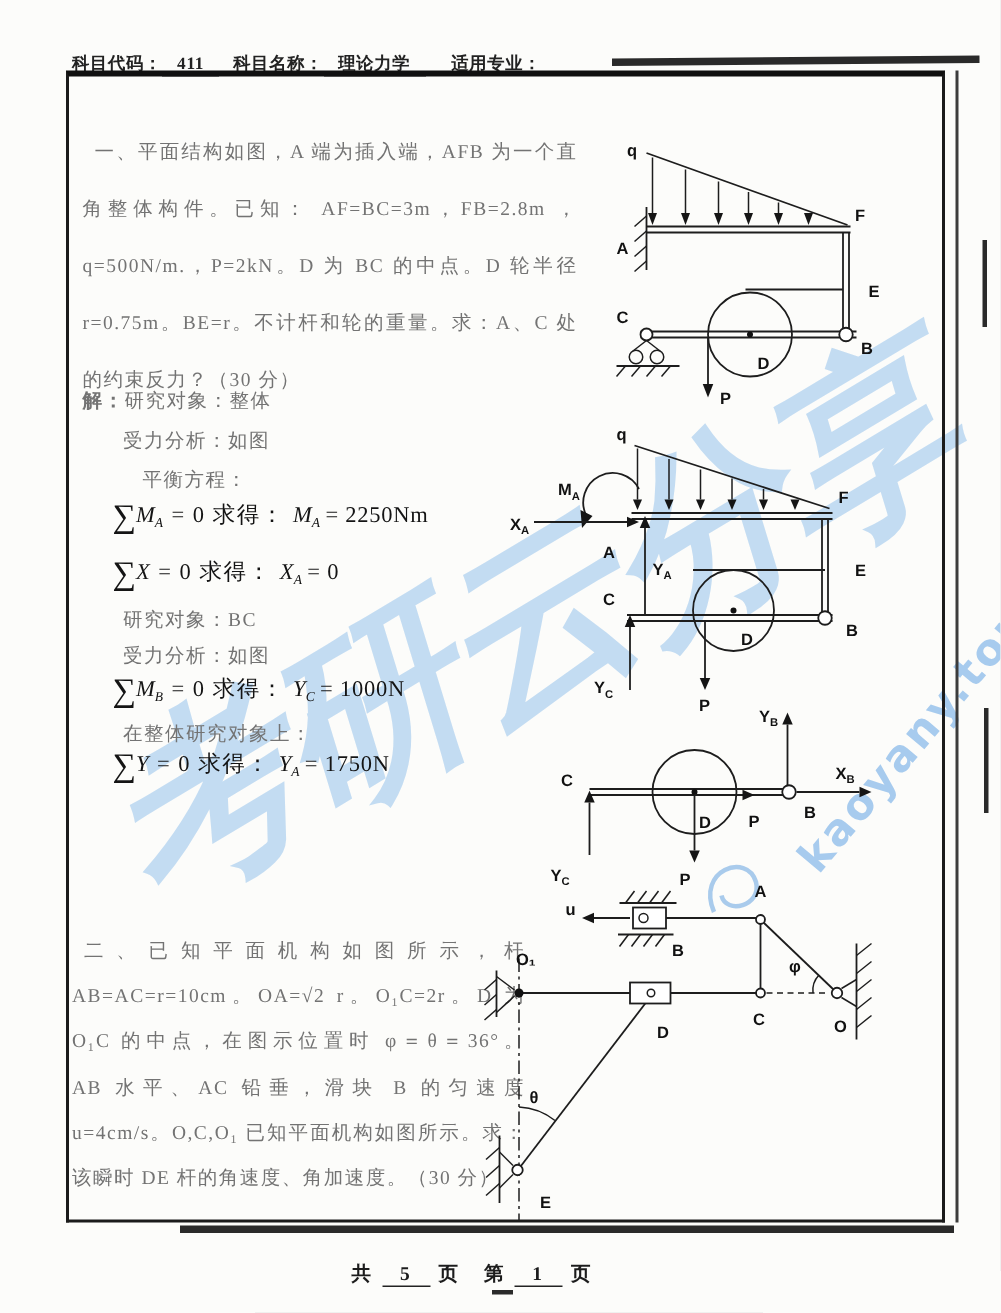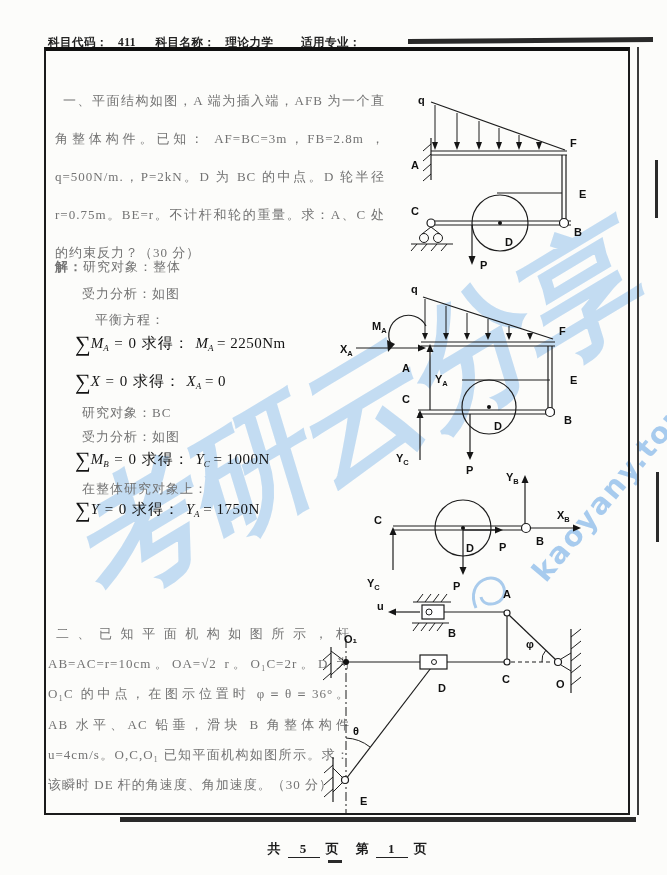--- a/index.html
+++ b/index.html
@@ -37,21 +37,21 @@
   .svgsub{font-size:7.5px;}
   .pinw{fill:#fff;stroke:#1d1d1d;stroke-width:1.2;}
   .pinb{fill:#111;stroke:none;}
   
   .wm-ch{position:absolute;font-family:"DejaVu Sans",sans-serif;font-size:128px;font-weight:bold;font-style:italic;
          color:rgba(128,182,233,0.46);transform:rotate(-31deg);z-index:1;pointer-events:none;}
   #wm-site{position:absolute;left:538px;top:560px;font-family:"DejaVu Sans",sans-serif;font-size:29px;font-weight:bold;
          color:rgba(96,163,228,0.55);transform:rotate(-50deg);transform-origin:0 50%;letter-spacing:2px;z-index:1;}
   .content{z-index:2;}
   
-  #footer{left:0;top:840px;width:630px;text-align:center;font-size:13px;font-weight:bold;letter-spacing:2px;color:#1c1c1c;padding-left:33px;}
+  #footer{left:0;top:840px;width:630px;text-align:center;font-size:13px;font-weight:bold;letter-spacing:2px;color:#1c1c1c;}
   #footer .fu{border-bottom:1.5px solid #222;padding:0 12px 1px 12px;font-weight:bold;}
 </style>
 </head>
 <body>
 
 <div id="page">
 
   <span class="wm-ch" style="left:72px;top:448px;">考</span>
   <span class="wm-ch" style="left:182px;top:390px;">研</span>
   <span class="wm-ch" style="left:292px;top:330px;">云</span>
@@ -120,21 +120,21 @@
       <span class="mmid">= 0 求得：</span>
       <span class="mvar">Y</span><span class="msub">A</span>
       <span class="mtail">= 1750N</span>
     </div>
   </div>
 
   <div class="abs content" style="left:48px;top:625px;width:302px;">
     <div class="pline cn jline" style="top:0;padding-left:8px;width:294px;">二、已知平面机构如图所示，杆</div>
     <div class="pline cn jline" style="top:30px;">AB=AC=r=10cm。OA=√2 r。O₁C=2r。D 为</div>
     <div class="pline cn jline" style="top:60px;">O₁C 的中点，在图示位置时 φ＝θ＝36°。</div>
-    <div class="pline cn jline" style="top:91px;">AB 水平、AC 铅垂，滑块 B 角整体构件</div>
+    <div class="pline cn jline" style="top:91px;">AB 水平、AC 铅垂，滑块 B 的匀速度</div>
     <div class="pline cn jline" style="top:121px;">u=4cm/s。O,C,O₁ 已知平面机构如图所示。求：</div>
     <div class="pline cn" style="top:151px;">该瞬时 DE 杆的角速度、角加速度。（30 分）</div>
   </div>
 
   <svg class="dsvg content" style="left:393px;top:88px;" width="250" height="185" viewBox="0 0 250 185">
     <g>
       <text x="25" y="16" class="svglbl">q</text>
       <line x1="38" y1="14" x2="172" y2="62" class="st"></line>
       <line x1="42" y1="17" x2="42" y2="54" class="stn"></line>
         <polygon class="ah" points="39,54 45,54 42,62"></polygon>

